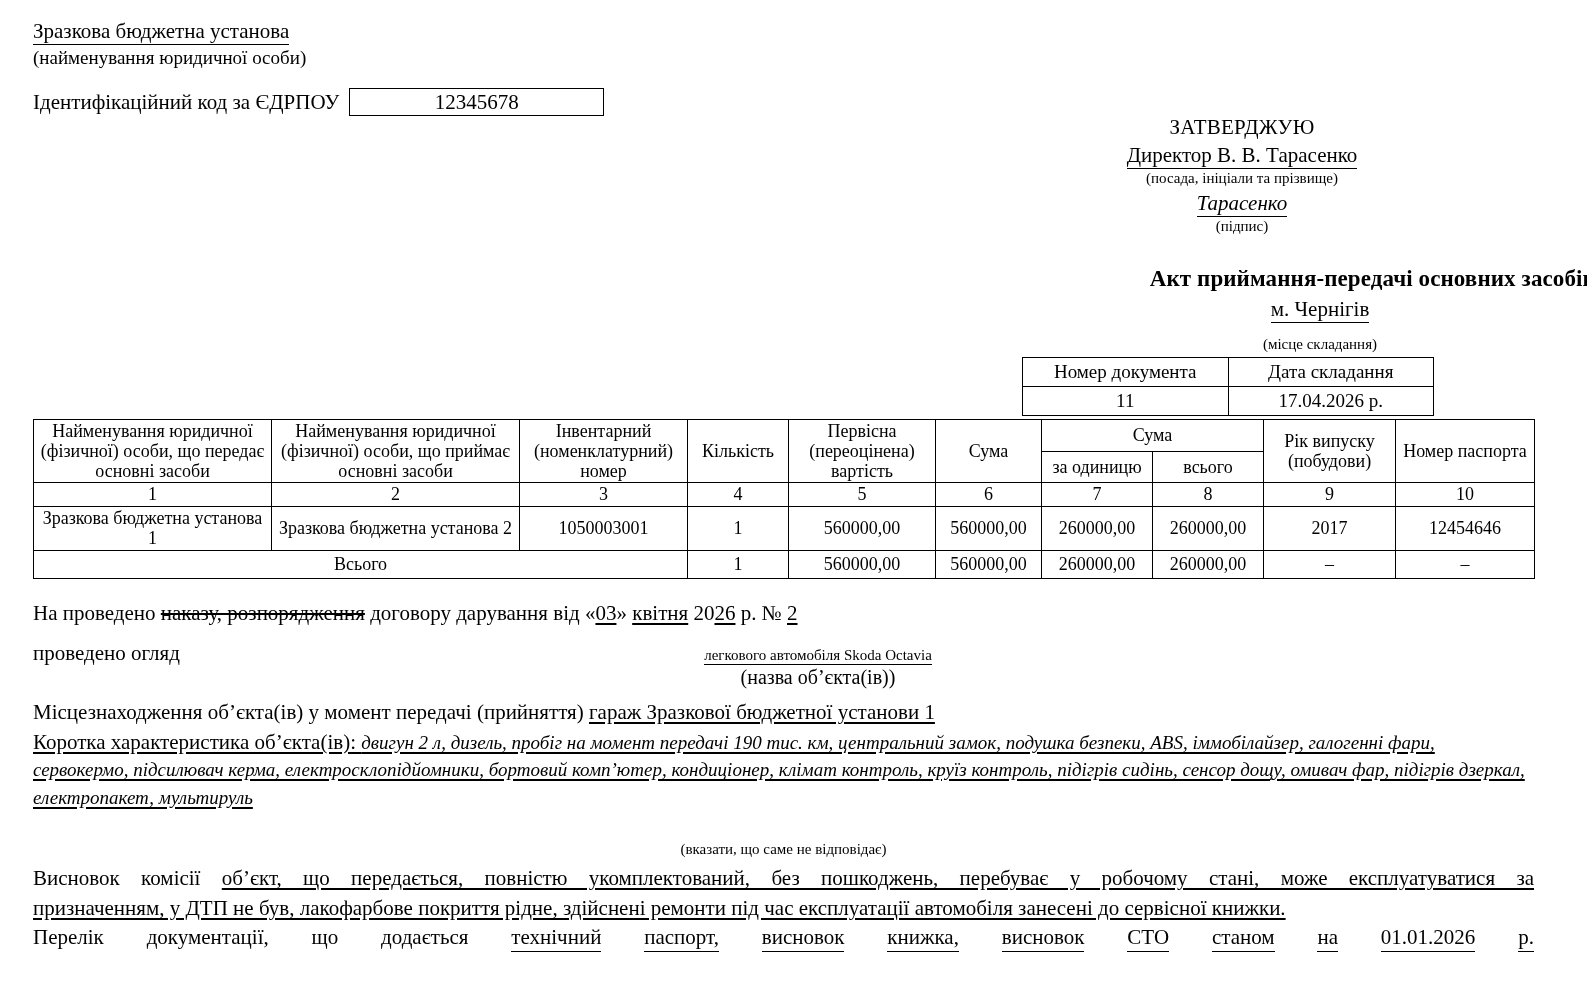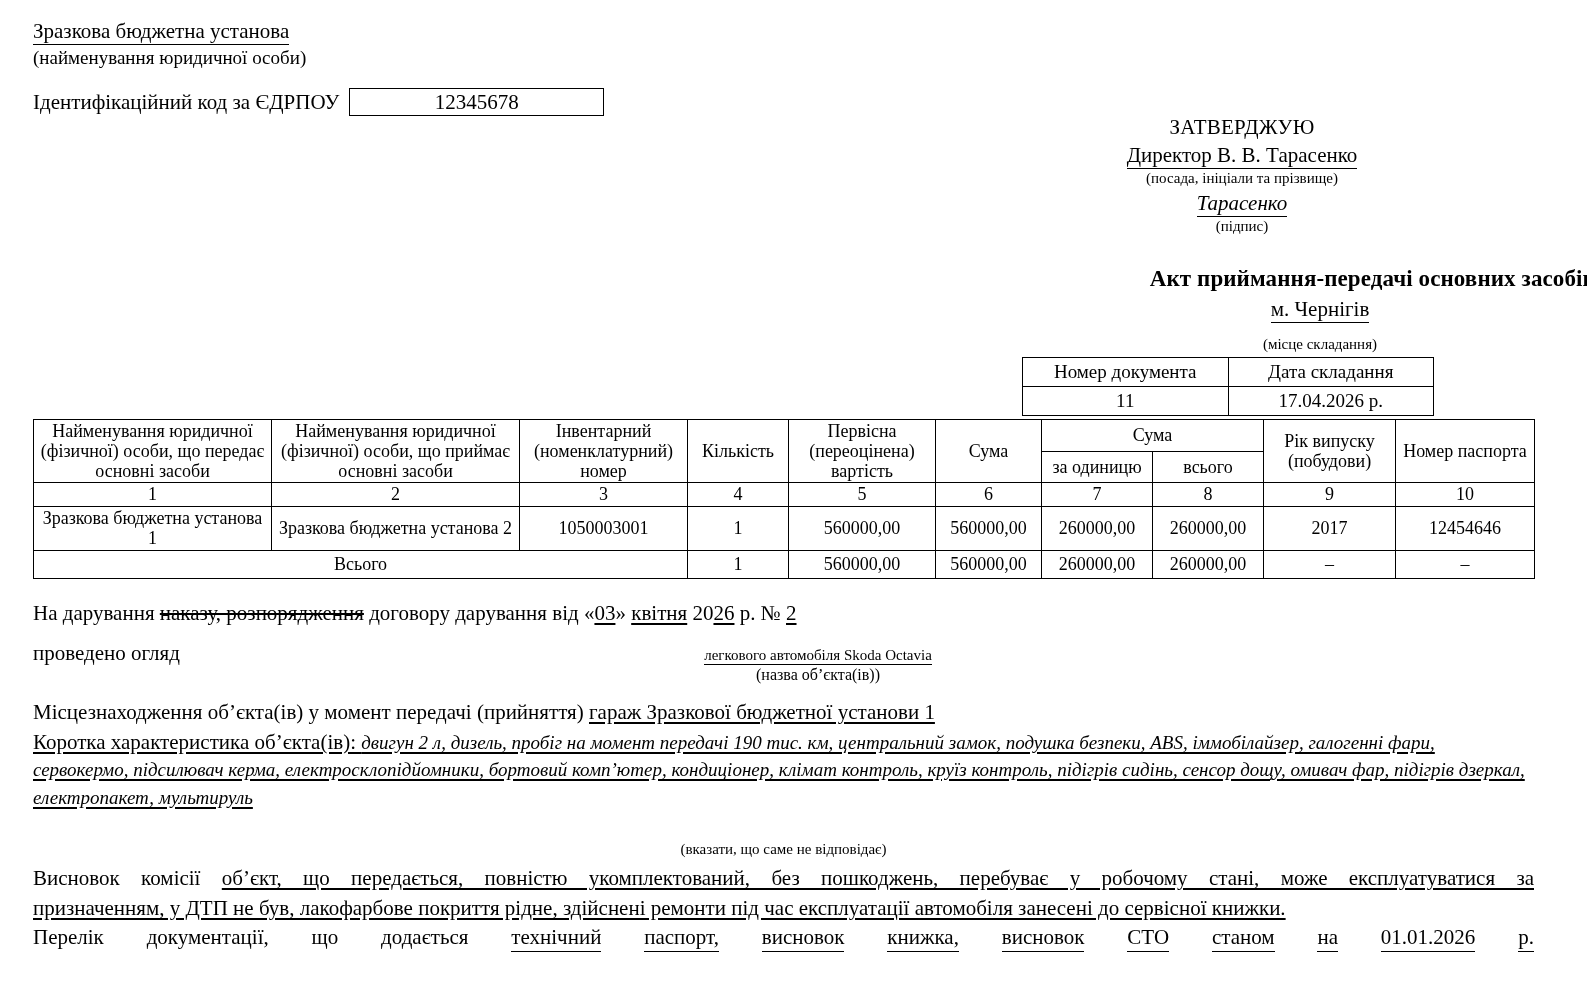--- a/index.html
+++ b/index.html
@@ -169,21 +169,21 @@
     position: absolute;
     left: 570px;
     width: 430px;
     text-align: center;
   }
   .oglyad-obj .val {
     display: inline-block;
     border-bottom: 1.4px solid #000;
     font-size: 15px;
   }
-  .oglyad-obj .cap { font-size: 16px; margin-top: 0px; }
+  .oglyad-obj .cap { font-size: 20px; margin-top: 0px; }
 
   .line-location { top: 700px; }
 
   .charact {
     position: absolute;
     left: 33px;
     top: 729px;
     width: 1501px;
     font-size: 21px;
     line-height: 1.30;
@@ -358,21 +358,21 @@
       <td>560000,00</td>
       <td>260000,00</td>
       <td>260000,00</td>
       <td>–</td>
       <td>–</td>
     </tr>
   </tbody>
     </table>
 
   <div class="body-txt line-basis">
-    <span>На дарування </span><span class="strike">наказу, розпорядження</span><span> договору дарування  від «</span><span class="u">03</span><span>» </span><span class="u">квітня</span><span> 20</span><span class="u">26</span><span> р. № </span><span class="u">2</span>
+    <span>На проведено </span><span class="strike">наказу, розпорядження</span><span> договору дарування  від «</span><span class="u">03</span><span>» </span><span class="u">квітня</span><span> 20</span><span class="u">26</span><span> р. № </span><span class="u">2</span>
   </div>
 
   <div class="body-txt line-oglyad">
     <span>проведено огляд</span>
     <span class="oglyad-obj">
       <span class="val">легкового автомобіля Skoda Octavia</span>
       <span class="cap" style="display:block">(назва об’єкта(ів))</span>
     </span>
   </div>
 

